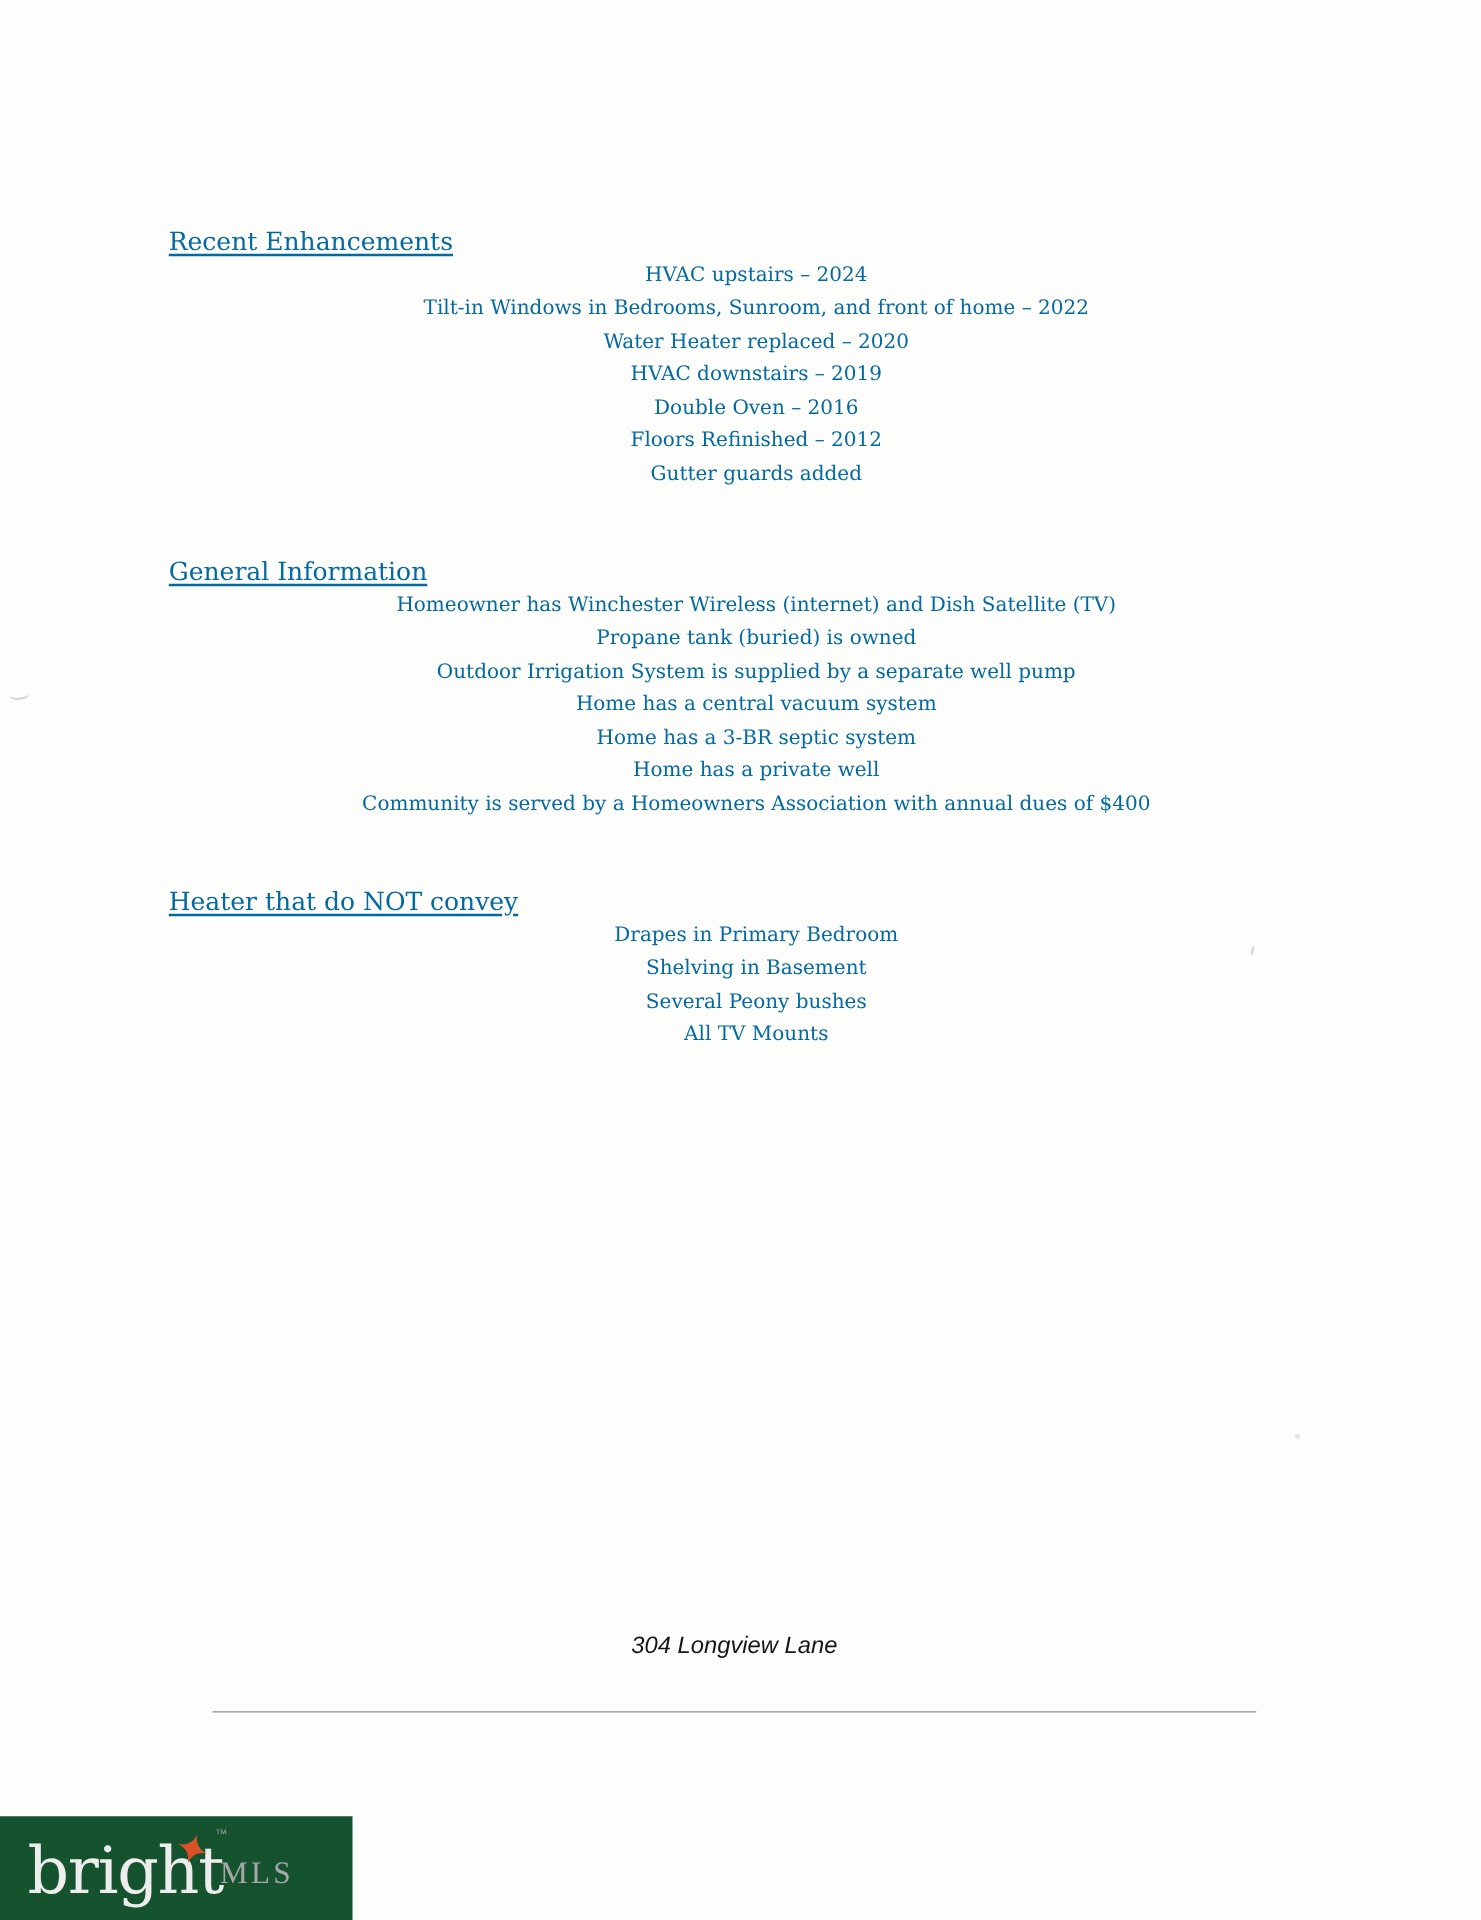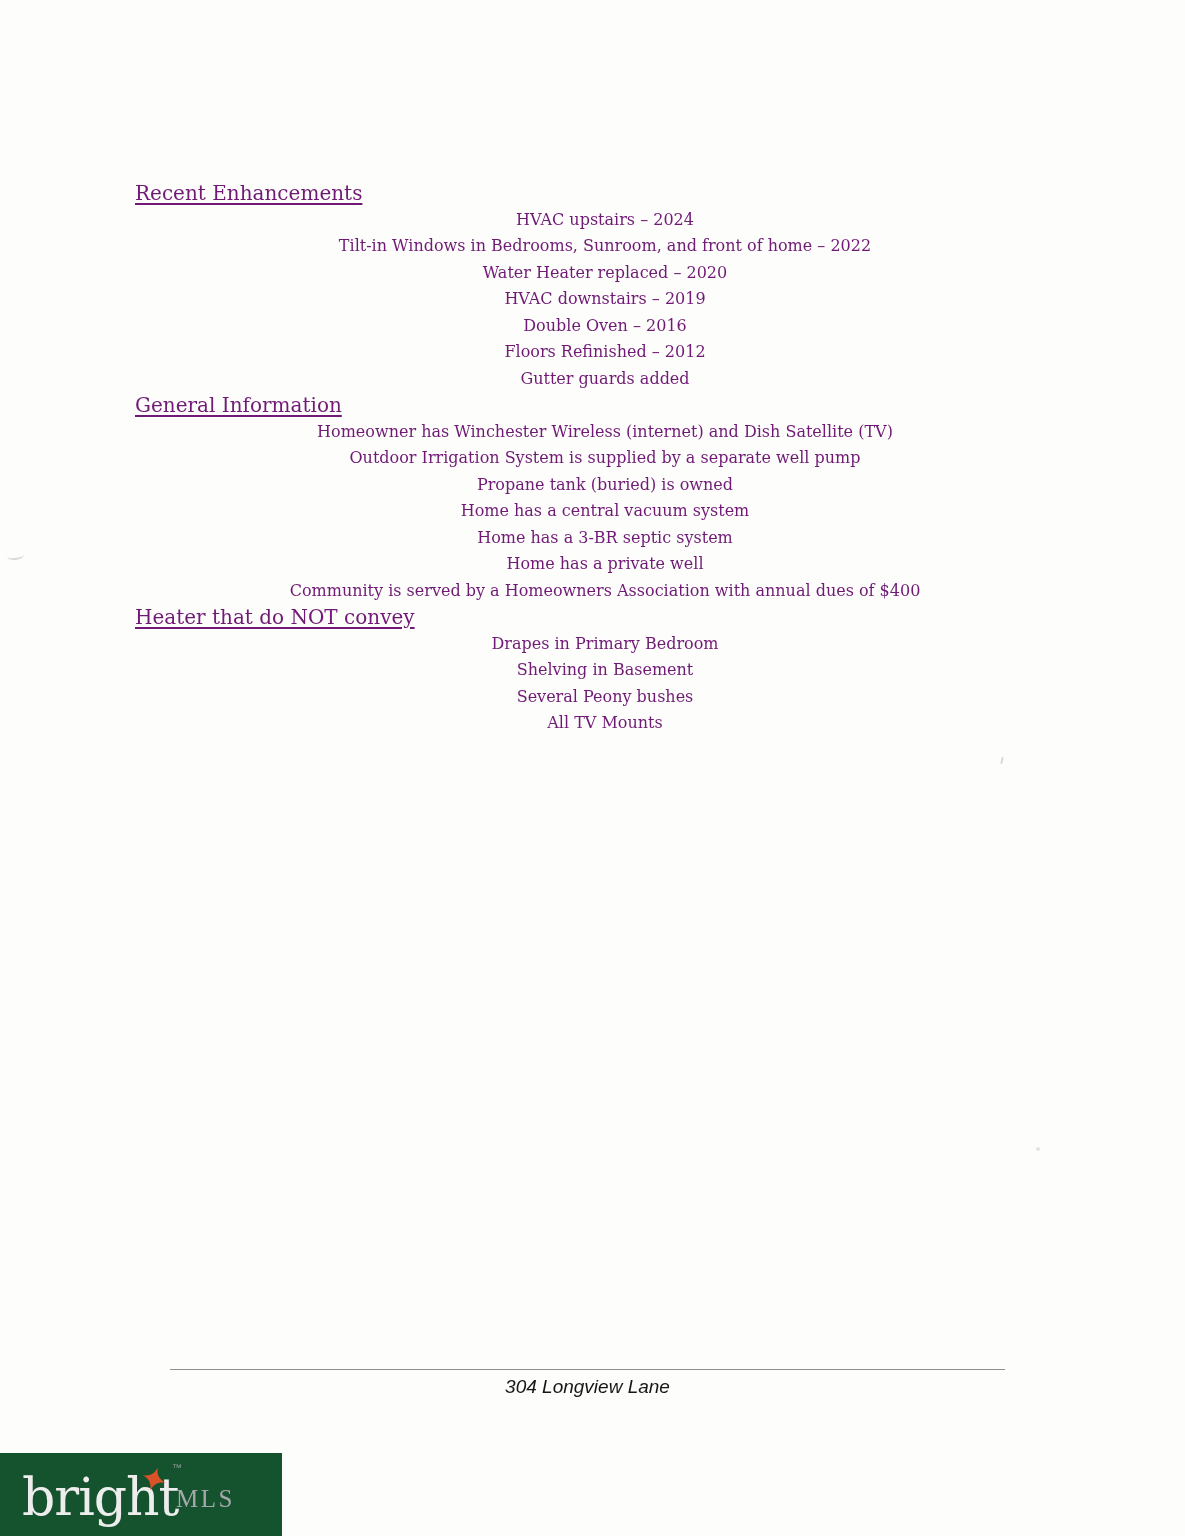--- a/index.html
+++ b/index.html
@@ -7,42 +7,42 @@
   body { width: 1185px; height: 1536px; position: relative; overflow: hidden;
          font-family: "DejaVu Serif", Georgia, serif; }
   .page {
     position: absolute; inset: 0;
     background: #fdfdfc;
   }
 
   
   .content {
     position: absolute; left: 135px; top: 180px; width: 940px;
-    color: #701a75;
+    color: #0369a1;
   }
-  .section + .section { }
+  .section + .section { margin-top: 52px; }
   .section .heading {
     font-size: 20px; line-height: 26.5px;
     text-decoration: underline;
     text-underline-offset: 3px;
     text-decoration-thickness: 1.5px;
   }
   .section .line {
     font-size: 16px; line-height: 26.5px;
     white-space: nowrap;
     text-align: center;
   }
 
   
   .footer-rule {
     position: absolute; left: 170px; top: 1369px; width: 835px; height: 0;
     border-top: 1.5px solid #8f8f8f;
   }
   .footer-address {
-    position: absolute; left: 170px; top: 1375px; width: 835px;
+    position: absolute; left: 170px; top: 1305px; width: 835px;
     text-align: center;
     font-family: "Liberation Sans", sans-serif;
     font-style: italic; font-size: 19px; line-height: 24px;
     color: #161616;
   }
 
   
   .logo-box {
     position: absolute; left: 0; top: 1453px; width: 282px; height: 83px;
     background: #14532d;
@@ -97,22 +97,22 @@
       <div class="line">Water Heater replaced – 2020</div>
       <div class="line">HVAC downstairs – 2019</div>
       <div class="line">Double Oven – 2016</div>
       <div class="line">Floors Refinished – 2012</div>
       <div class="line">Gutter guards added</div>
     </div>
 
     <div class="section">
       <div class="heading">General Information</div>
       <div class="line">Homeowner has Winchester Wireless (internet) and Dish Satellite (TV)</div>
+      <div class="line">Propane tank (buried) is owned</div>
       <div class="line">Outdoor Irrigation System is supplied by a separate well pump</div>
-      <div class="line">Propane tank (buried) is owned</div>
       <div class="line">Home has a central vacuum system</div>
       <div class="line">Home has a 3-BR septic system</div>
       <div class="line">Home has a private well</div>
       <div class="line">Community is served by a Homeowners Association with annual dues of $400</div>
     </div>
 
     <div class="section">
       <div class="heading">Heater that do NOT convey</div>
       <div class="line">Drapes in Primary Bedroom</div>
       <div class="line">Shelving in Basement</div>

